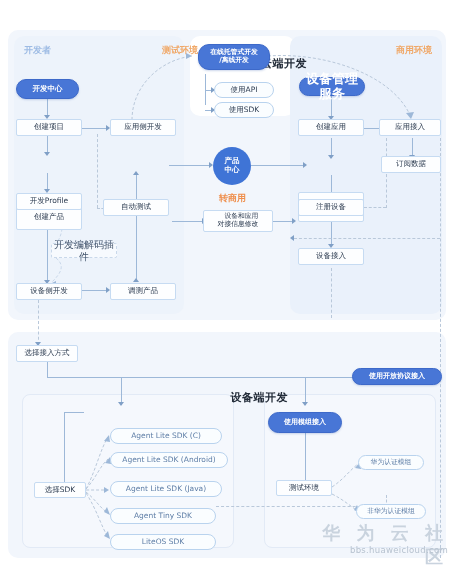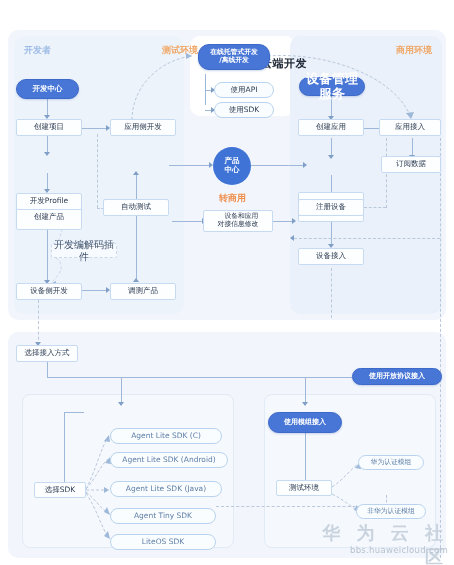--- a/index.html
+++ b/index.html
@@ -85,20 +85,21 @@
   <div class="panel p-cloud" style="left:8px;top:30px;width:438px;height:290px;"></div>
   <div class="panel p-dev" style="left:14px;top:36px;width:170px;height:278px;"></div>
   <div class="panel p-test" style="left:190px;top:36px;width:105px;height:80px;"></div>
   <div class="panel p-comm" style="left:290px;top:36px;width:152px;height:278px;"></div>
 
   <div class="panel p-device" style="left:8px;top:332px;width:438px;height:226px;"></div>
   <div class="panel p-sdkbox" style="left:22px;top:394px;width:210px;height:152px;"></div>
   <div class="panel p-modbox" style="left:264px;top:394px;width:170px;height:152px;"></div>
 
   <div class="title" style="left:147px;top:8px;width:160px;">云端开发</div>
+  <div class="title" style="left:168px;top:342px;width:120px;">设备端开发</div>
 
   <div class="zonelabel" style="left:24px;top:44px;">开发者</div>
   <div class="zonelabel orange" style="left:128px;top:44px;margin-left:34px;">测试环境</div>
   <div class="zonelabel orange" style="left:396px;top:44px;">商用环境</div>
   <div class="zonelabel red" style="left:219px;top:192px;">转商用</div>
 
   <div class="ln lnv" style="left:47px;top:99px;height:18px;"></div>
   <div class="arw arw-d" style="left:44px;top:115px;"></div>
   <div class="ln lnv" style="left:47px;top:136px;height:18px;"></div>
   <div class="arw arw-d" style="left:44px;top:152px;"></div>

